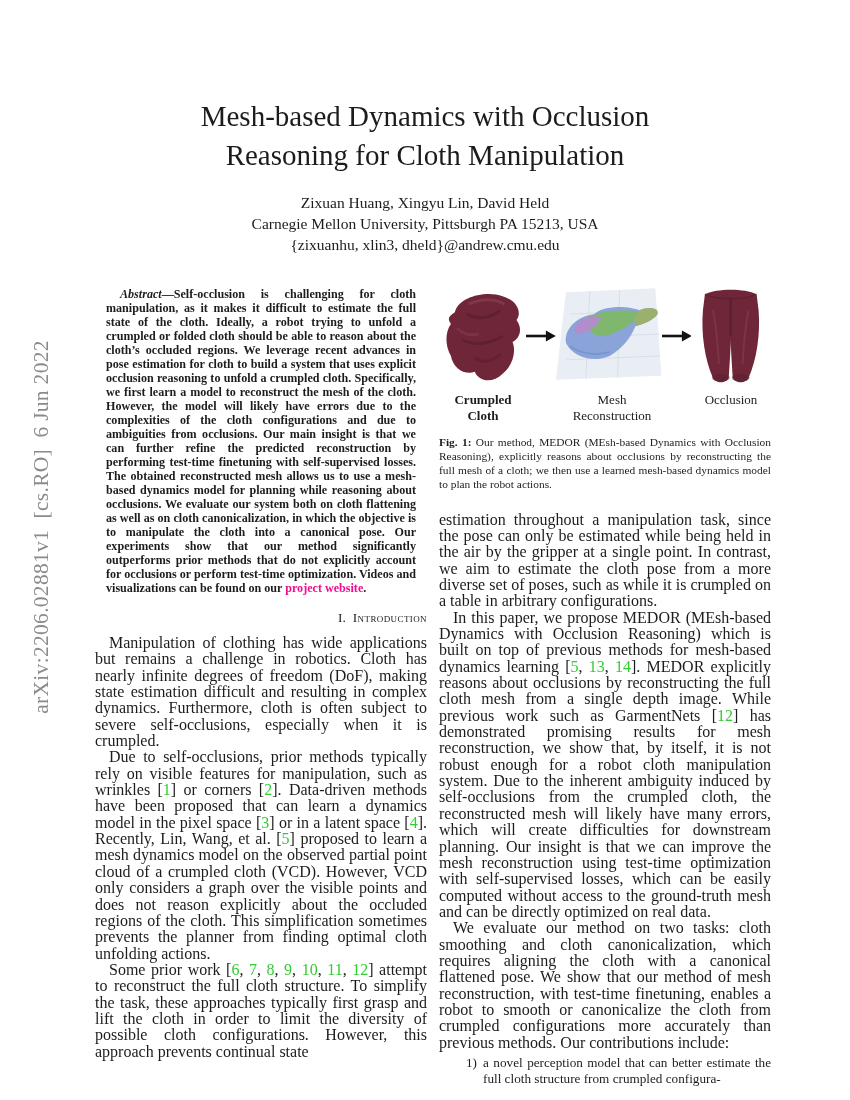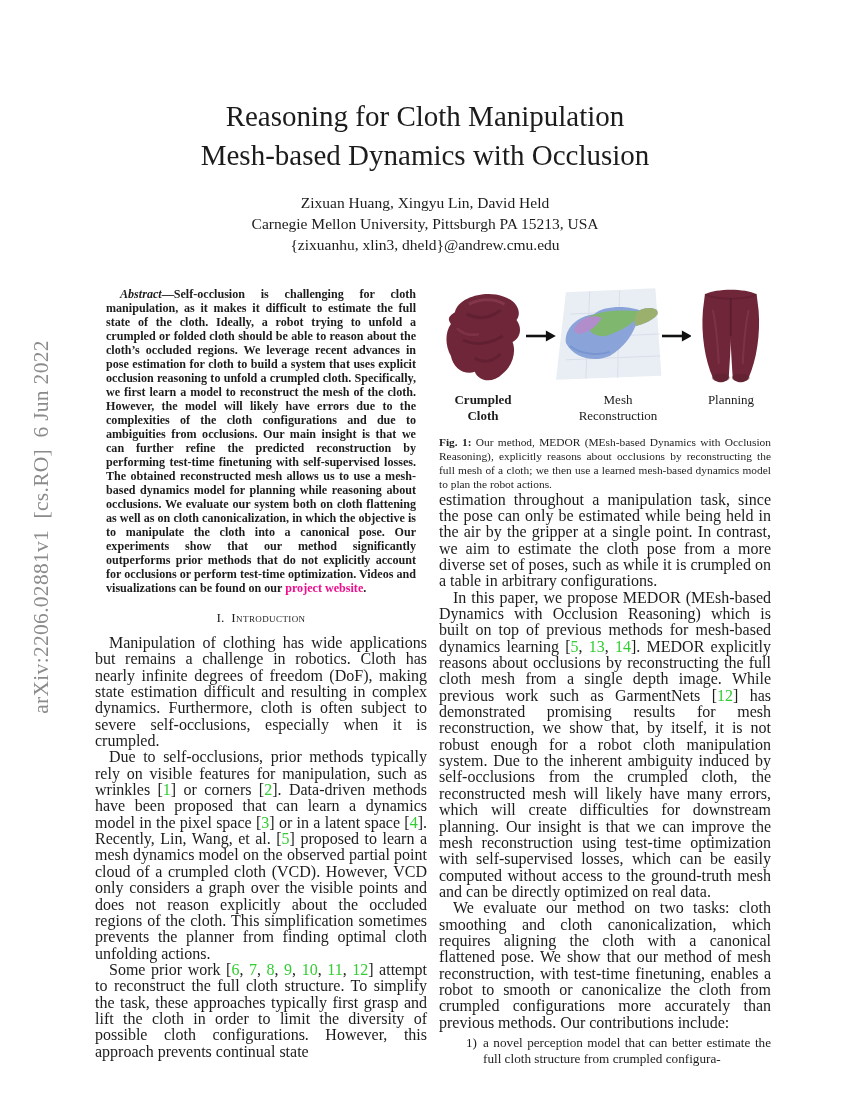--- a/index.html
+++ b/index.html
@@ -19,54 +19,54 @@
   .cols{position:absolute;top:283px;left:95px;width:676px;display:flex;gap:12px;}
   .col{width:332px;}
 
   .abstract{font-weight:bold;font-size:12.1px;line-height:14px;text-align:justify;
             text-indent:14px;margin:4px 11px 0;hyphens:auto;}
   .abs-lead{font-style:italic;}
   .link{color:#ee0d8e;}
   .cite{color:#33cc33;}
   .it{}
 
-  .sec-head{text-align:center;font-size:13.4px;margin:15px 0 9px;}
+  .sec-head{text-align:right;font-size:13.4px;margin:15px 0 9px;}
   .sec-head .num{margin-right:7px;}
   .sc{font-variant:small-caps;letter-spacing:.4px;}
 
   p.body{font-size:16px;line-height:16.35px;text-align:justify;margin:0;
          text-indent:14px;hyphens:auto;}
   p.noindent{text-indent:0;}
 
   
   .figpanels{height:106px;display:flex;align-items:center;justify-content:space-between;}
   .figlabels{position:relative;height:37px;font-size:13px;line-height:16px;text-align:center;}
   .flabel{position:absolute;top:3px;transform:translateX(-50%);}
   .flabel.w70{width:74px;font-weight:bold;}
   .flabel.w100{width:104px;}
-  .figcap{font-size:11.4px;line-height:13.9px;text-align:justify;margin:10px 0 0;hyphens:auto;}
+  .figcap{font-size:11.4px;line-height:13.9px;text-align:justify;margin:10px 0 20px;hyphens:auto;}
   .figcap .b{font-weight:bold;}
 
   
   .contrib{margin-top:4px;padding-left:14px;font-size:13.2px;line-height:16.35px;}
   .contrib-item{display:flex;}
   .cnum{flex:none;width:24px;text-align:right;padding-right:6px;}
   .ctext{text-align:justify;}
 </style>
 </head>
 <body>
 
 <div class="page">
 
   <div class="arxiv">arXiv:2206.02881v1  [cs.RO]  6 Jun 2022</div>
 
   <div class="head">
     <div class="title">
+      <div>Mesh-based Dynamics with Occlusion</div>
       <div>Reasoning for Cloth Manipulation</div>
-      <div>Mesh-based Dynamics with Occlusion</div>
     </div>
     <div class="authors">
       <div>Zixuan Huang, Xingyu Lin, David Held</div>
       <div>Carnegie Mellon University, Pittsburgh PA 15213, USA</div>
       <div>{zixuanhu, xlin3, dheld}@andrew.cmu.edu</div>
     </div>
   </div>
 
   <div class="cols">
 
@@ -126,22 +126,22 @@
             <path d="M14,10 C26,16 54,16 66,10" stroke="#4e1a28" stroke-width="1.5" fill="none" opacity="0.4"></path>
             <ellipse cx="30" cy="94" rx="9" ry="4" fill="#56202e" opacity="0.5"></ellipse>
             <ellipse cx="50" cy="94" rx="9" ry="4" fill="#56202e" opacity="0.5"></ellipse>
             <path d="M22,26 C26,44 27,62 28,80" stroke="#94465a" stroke-width="2" fill="none" opacity="0.4"></path>
             <path d="M58,26 C54,44 53,62 52,80" stroke="#94465a" stroke-width="2" fill="none" opacity="0.4"></path>
           </svg>
         </div>
 
         <div class="figlabels">
           <span class="flabel w70" style="left:44px">Crumpled Cloth</span>
-          <span class="flabel w100" style="left:179px">Mesh Reconstruction</span>
-          <span class="flabel" style="left:292px">Planning</span>
+          <span class="flabel w100" style="left:173px">Mesh Reconstruction</span>
+          <span class="flabel" style="left:292px">Occlusion</span>
         </div>
 
         <div class="figcap">
           <span class="b">Fig. 1:</span>
           <span>Our method, MEDOR (MEsh-based Dynamics with Occlusion Reasoning), explicitly reasons about occlusions by reconstructing the full mesh of a cloth; we then use a learned mesh-based dynamics model to plan the robot actions.</span>
         </div>
       </div>
 
       <p class="body noindent">estimation throughout a manipulation task, since the pose can only be estimated while being held in the air by the gripper at a single point. In contrast, we aim to estimate the cloth pose from a more diverse set of poses, such as while it is crumpled on a table in arbitrary configurations.</p>
       <p class="body"><span>In this paper, we propose MEDOR (MEsh-based Dynamics with Occlusion Reasoning) which is built on top of previous methods for mesh-based dynamics learning [</span><span class="cite">5</span><span>, </span><span class="cite">13</span><span>, </span><span class="cite">14</span><span>]. MEDOR explicitly reasons about occlusions by reconstructing the full cloth mesh from a single depth image. While previous work such as GarmentNets [</span><span class="cite">12</span><span>] has demonstrated promising results for mesh reconstruction, we show that, by itself, it is not robust enough for a robot cloth manipulation system. Due to the inherent ambiguity induced by self-occlusions from the crumpled cloth, the reconstructed mesh will likely have many errors, which will create difficulties for downstream planning. Our insight is that we can improve the mesh reconstruction using test-time optimization with self-supervised losses, which can be easily computed without access to the ground-truth mesh and can be directly optimized on real data.</span></p>

